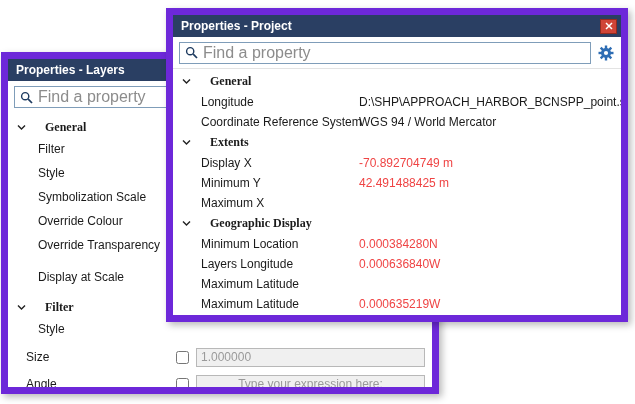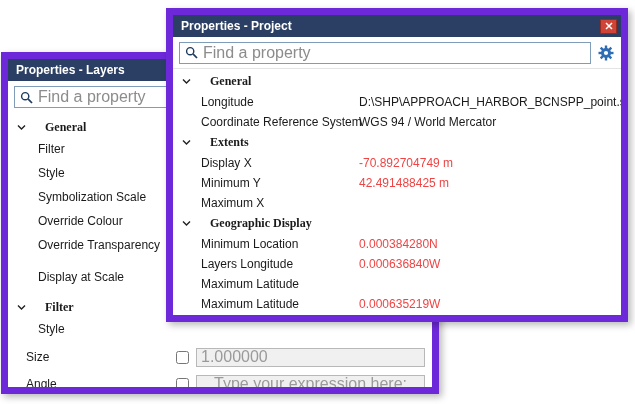--- a/index.html
+++ b/index.html
@@ -54,21 +54,21 @@
 
   
   .layers-panel .tree { padding-top:4px; }
   .layers-panel .tree-header { height:20px; }
   .layers-panel .tree-item { height:24px; line-height:24px; padding-left:30px; white-space:nowrap; }
   .prop-row { display:flex; align-items:center; height:22px; margin:5px 7px 0 18px; gap:7px; }
   .prop-label { flex:0 0 143px; white-space:nowrap; }
   .cb { width:13px; height:13px; flex:0 0 auto; }
   .expr {
     flex:1; min-width:0; height:19px; border:1px solid #b8b8b8; background:#f0f0f0;
-    color:#9a9a9a; font-family:inherit; font-size:16px; padding:0 4px;
+    color:#9a9a9a; font-family:inherit; font-size:12px; padding:0 4px;
   }
   .expr:disabled { color:#9a9a9a; background:#f0f0f0; -webkit-text-fill-color:#9a9a9a; opacity:1; }
   .expr::placeholder { color:#9a9a9a; text-align:center; }
 
   
   .prow {
     display:grid; grid-template-columns:158px 1fr; align-items:center;
     height:20px; padding-left:28px;
   }
   .plabel { white-space:nowrap; }

